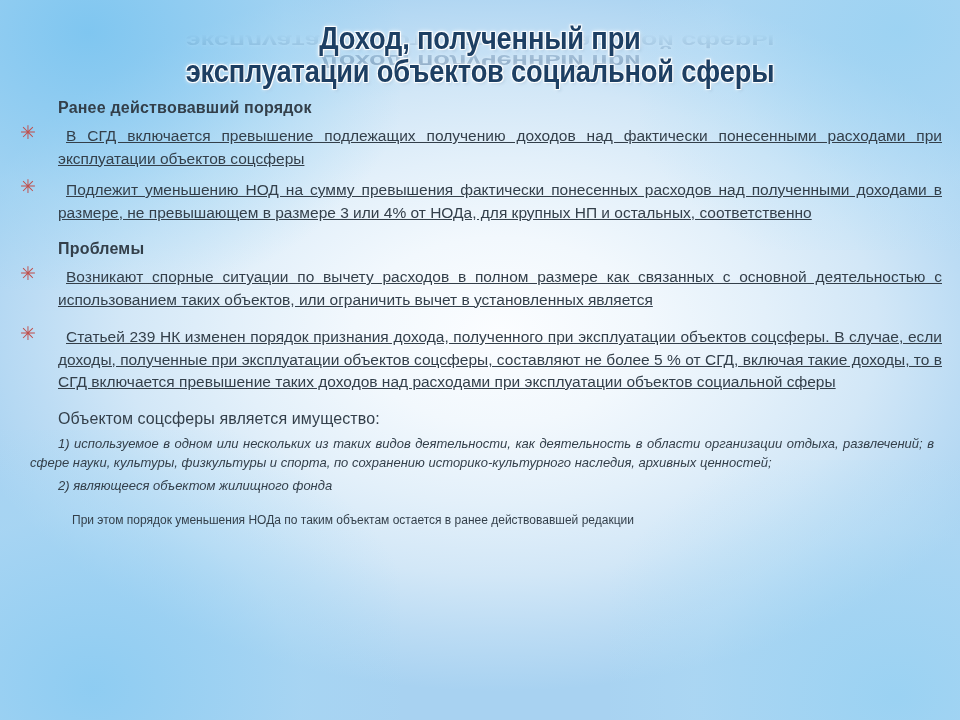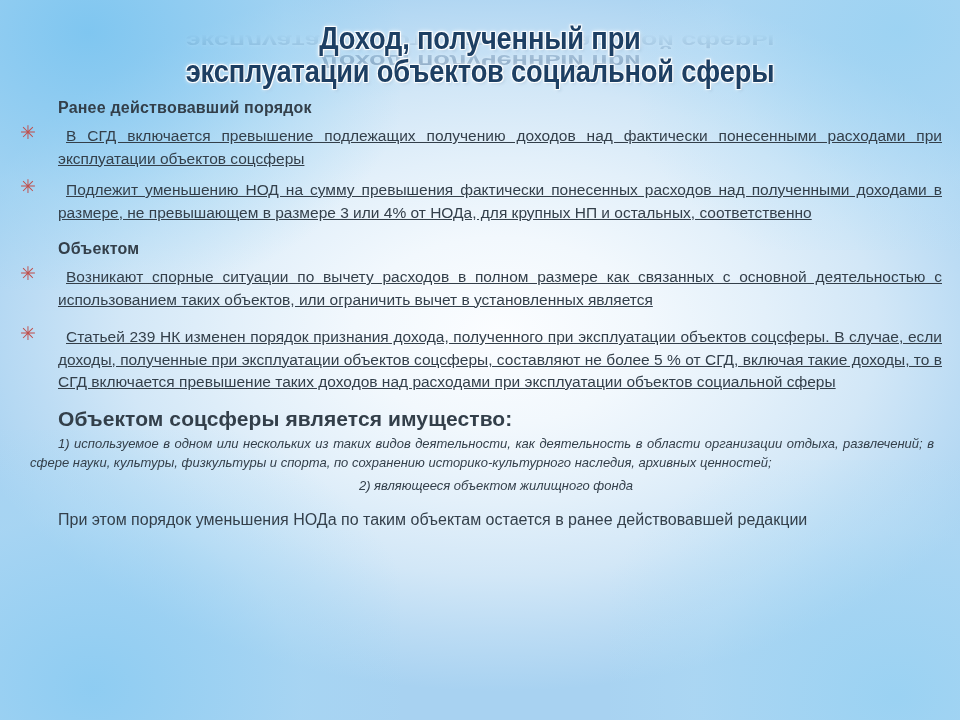--- a/index.html
+++ b/index.html
@@ -116,22 +116,22 @@
 
   .heading {
     font-size: 16px;
     font-weight: bold;
     color: #333f4a;
     margin: 0 0 7px 58px;
     line-height: 20px;
     letter-spacing: 0.2px;
   }
   .heading.sub {
-    font-weight: bold;
-    font-size: 21px;
+    font-weight: normal;
+    font-size: 16px;
     color: #333f4a;
     margin-bottom: 5px;
     letter-spacing: 0.1px;
   }
 
   .bullet-row {
     position: relative;
     margin: 0 0 9px 0;
     padding: 0 18px 0 58px;
   }
@@ -150,40 +150,40 @@
     line-height: 22.5px;
     color: #333f4a;
     text-align: justify;
     text-justify: inter-word;
     text-indent: 8px;
     text-decoration: underline;
   }
   .bullet-row:last-child .bullet-text { text-align: justify; }
 
   .para {
-    margin: 0 0 6px 0;
+    margin: 0 0 6px 14px;
     padding: 0 6px 0 30px;
-    font-size: 16px;
+    font-size: 12px;
     line-height: 22.5px;
     color: #333f4a;
     text-align: justify;
     text-indent: 28px;
   }
 
   .italic-item {
     margin: 0 0 4px 0;
     padding: 0 26px 0 30px;
     font-size: 13px;
     line-height: 19px;
     font-style: italic;
     color: #333f4a;
     text-align: justify;
     text-indent: 28px;
   }
-  .italic-item.short { text-align: center; }
+  .italic-item.short { text-align: left; }
 
   .spacer-6 { height: 6px; }
   .spacer-10 { height: 10px; }
 </style>
 </head>
 <body>
 
 <div class="slide">
 
   <div class="bg-tint-tl"></div>
@@ -210,21 +210,21 @@
       <span class="bullet-text">В СГД включается превышение подлежащих получению доходов над фактически понесенными расходами при эксплуатации объектов соцсферы</span>
     </div>
 
     <div class="bullet-row">
       <span class="bullet-mark">✳</span>
       <span class="bullet-text">Подлежит уменьшению НОД на сумму превышения фактически понесенных расходов над полученными доходами  в размере, не превышающем в размере 3 или 4% от НОДа, для крупных НП и остальных, соответственно</span>
     </div>
 
     <div class="spacer-6"></div>
 
-    <div class="heading">Объектом</div>
+    <div class="heading">Проблемы</div>
 
     <div class="bullet-row">
       <span class="bullet-mark">✳</span>
       <span class="bullet-text">Возникают спорные ситуации по вычету расходов в полном размере как связанных с основной деятельностью с использованием таких объектов, или ограничить вычет в установленных является</span>
     </div>
 
     <div class="spacer-6"></div>
 
 
     <div class="bullet-row">

